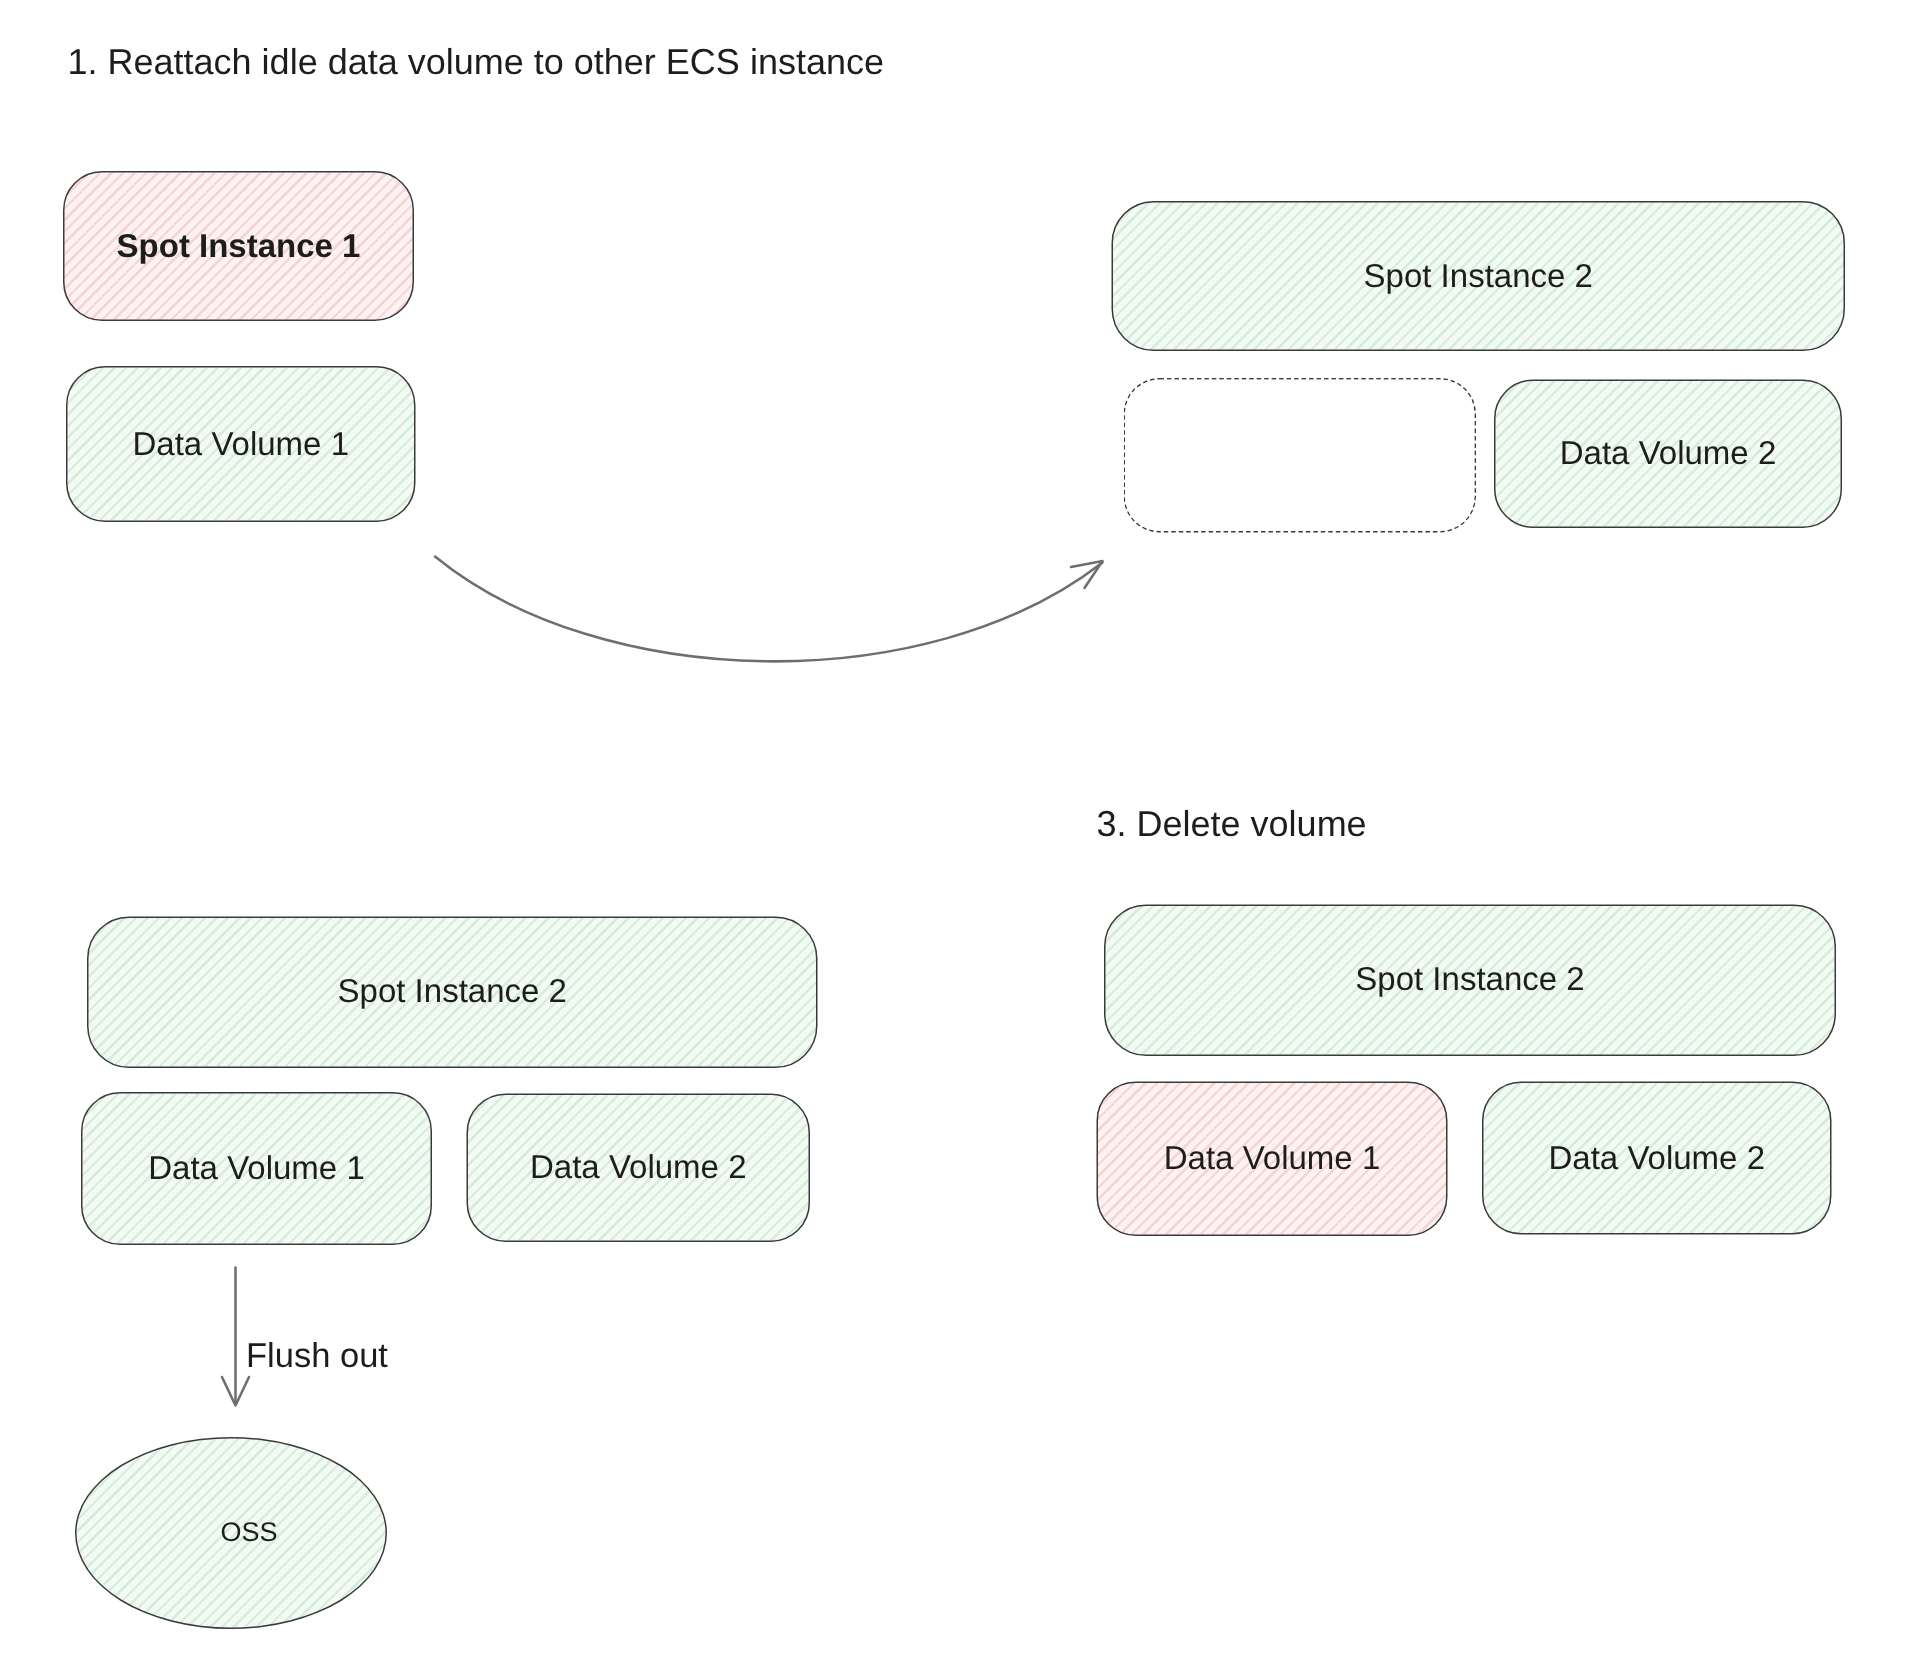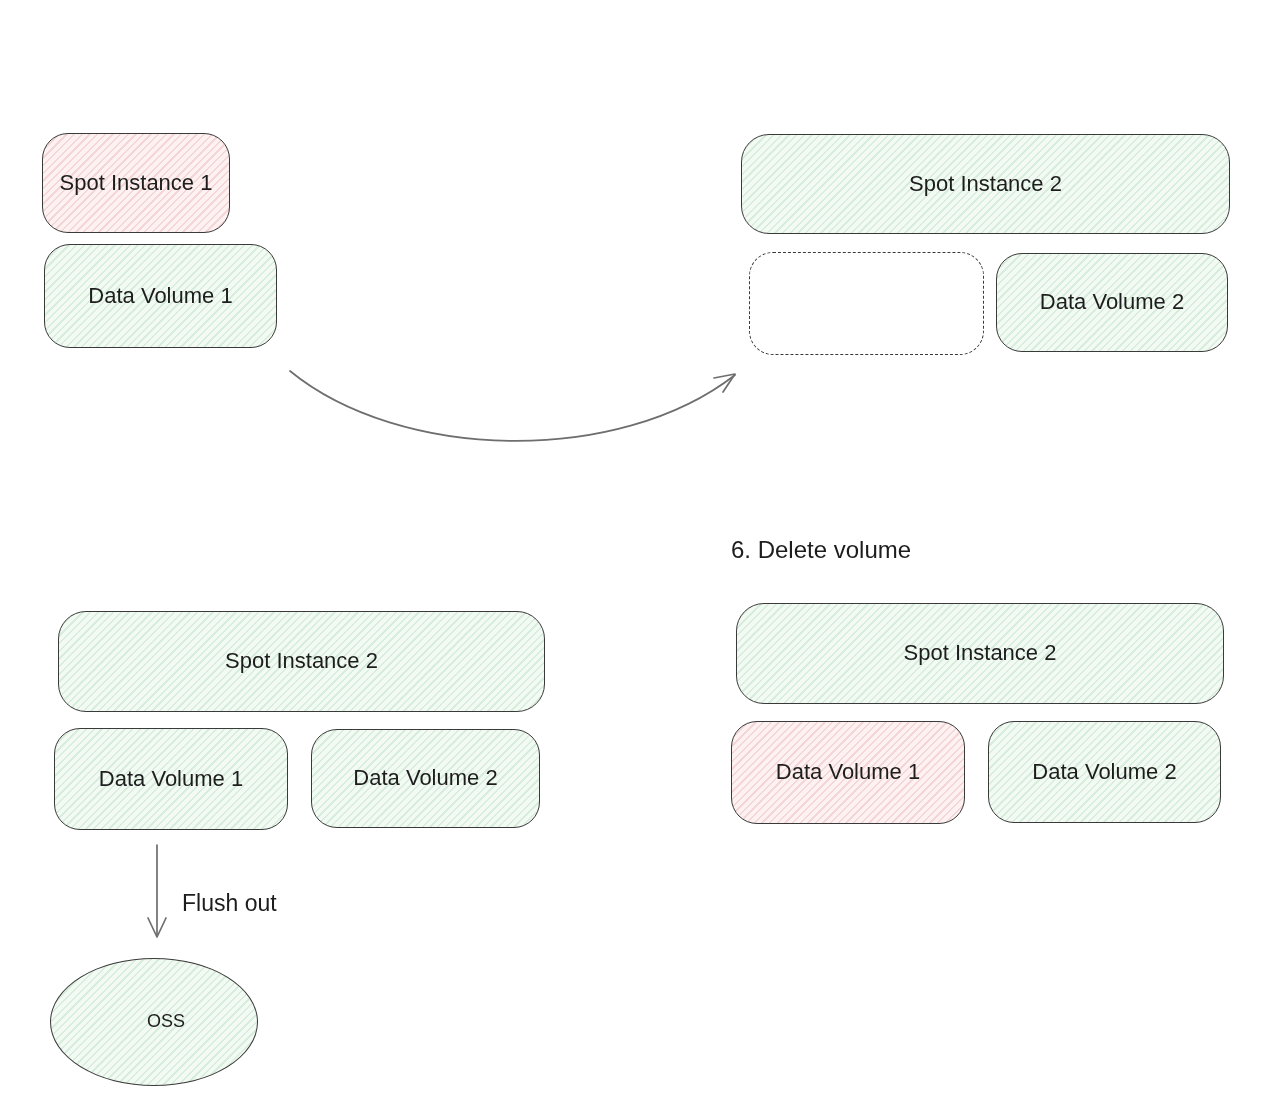--- a/index.html
+++ b/index.html
@@ -98,22 +98,23 @@
 
 <div class="canvas">
 
   <svg class="overlay" viewBox="0 0 1280 1111" xmlns="http://www.w3.org/2000/svg">
     <path class="arrow-path" d="M 290 371 C 400 461, 618 466, 735 375"></path>
     <path class="arrow-path" d="M 714 378 L 735 374 L 723 392"></path>
     <path class="arrow-path" d="M 157 845 L 157 936"></path>
     <path class="arrow-path" d="M 148 918 L 157 937 L 166 918"></path>
   </svg>
 
+  <div class="section-title" style="left:45px; top:28px;">1. Reattach idle data volume to other ECS instance</div>
 
-  <div class="node pink" style="left:42px; top:133px; width:188px; height:100px;">
+  <div class="node pink" style="left:42px; top:114px; width:234px; height:100px;font-weight:bold;">
     <span class="node-label">Spot Instance 1</span>
   </div>
 
   <div class="node green" style="left:44px; top:244px; width:233px; height:104px;">
     <span class="node-label">Data Volume 1</span>
   </div>
 
 
   <div class="node green wide" style="left:741px; top:134px; width:489px; height:100px;">
     <span class="node-label">Spot Instance 2</span>
@@ -131,27 +132,27 @@
   </div>
 
   <div class="node green" style="left:54px; top:728px; width:234px; height:102px;">
     <span class="node-label">Data Volume 1</span>
   </div>
 
   <div class="node green" style="left:311px; top:729px; width:229px; height:99px;">
     <span class="node-label">Data Volume 2</span>
   </div>
 
-  <div class="arrow-label" style="left:182px; top:890px;">Flush out</div>
+  <div class="arrow-label" style="left:164px; top:890px;">Flush out</div>
 
   <div class="node green ellipse" style="left:50px; top:958px; width:208px; height:128px;">
     <span class="node-label oss-label">OSS</span>
   </div>
 
-  <div class="section-title" style="left:731px; top:536px;">6. Delete volume</div>
+  <div class="section-title" style="left:731px; top:536px;">3. Delete volume</div>
 
   <div class="node green wide" style="left:736px; top:603px; width:488px; height:101px;">
     <span class="node-label">Spot Instance 2</span>
   </div>
 
   <div class="node pink" style="left:731px; top:721px; width:234px; height:103px;">
     <span class="node-label">Data Volume 1</span>
   </div>
 
   <div class="node green" style="left:988px; top:721px; width:233px; height:102px;">

